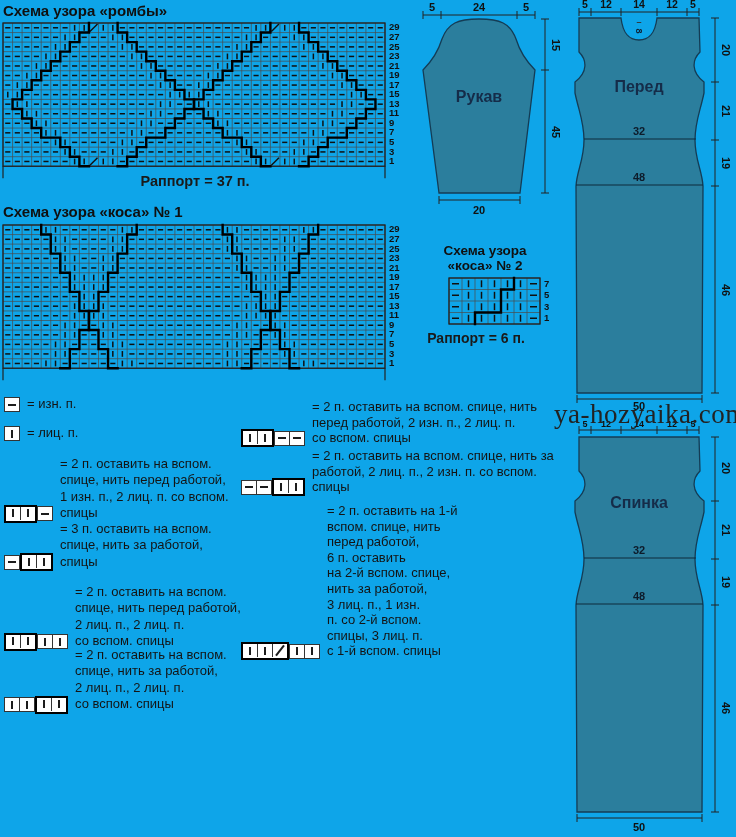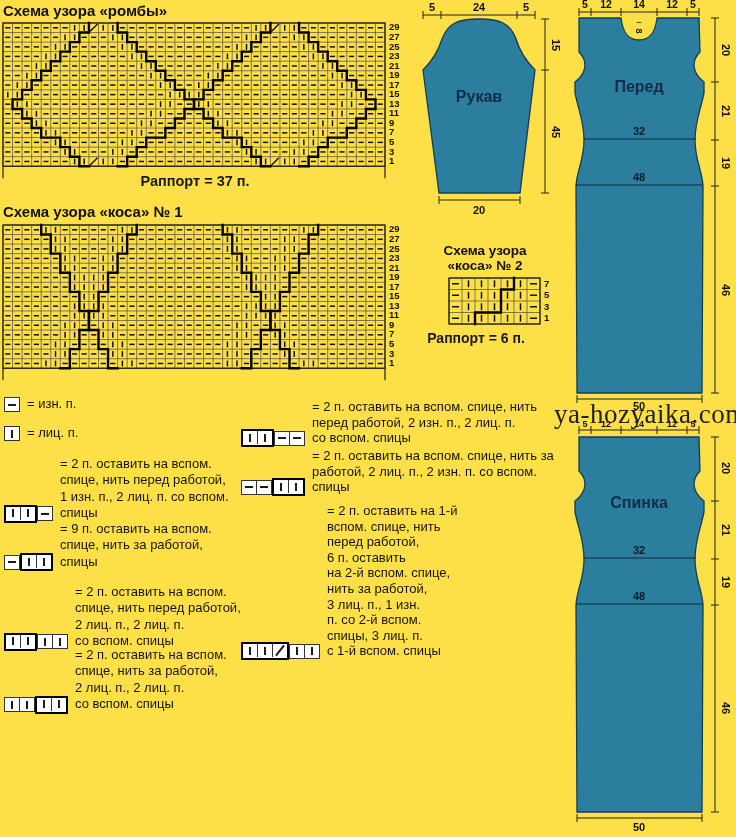--- a/index.html
+++ b/index.html
@@ -1,16 +1,16 @@
 <!DOCTYPE html>
 <html style="--piece-fill: #2b7e9d; --piece-outline: #143c55; --piece-label: #152c49;"><head>
 <meta charset="utf-8">
 <style>
   html,body{margin:0;padding:0;}
-  .page{position:relative;width:736px;height:837px;background:#fde047;overflow:hidden;
+  .page{position:relative;width:736px;height:837px;background:#0ea5e9;overflow:hidden;
         font-family:"Liberation Sans",sans-serif;color:#141414;}
   .chart-title{position:absolute;font-size:15px;font-weight:bold;color:#101010;white-space:nowrap;}
   .rapport{position:absolute;font-size:14.5px;font-weight:bold;color:#1a1a1a;text-align:center;}
   .legend-col{position:absolute;}
   .legend-item{position:absolute;display:flex;align-items:flex-end;}
   .sym-wrap{display:flex;flex-shrink:0;margin-top:1px;}
   .sym-group{display:flex;border:1px solid #333;background:#fff;}
   .sym-group.bold{border:2.5px solid #000;margin:-1.5px 0;}
   .sym-cell{width:14px;height:13px;position:relative;border-left:1px solid #333;}
   .sym-cell:first-child{border-left:none;}
@@ -1494,21 +1494,21 @@
         <div class="sym-wrap">
           <div class="sym-group">
             <div class="sym-cell dash"></div>
           </div>
           <div class="sym-group bold">
             <div class="sym-cell bar"></div>
             <div class="sym-cell bar"></div>
           </div>
         </div>
         <div class="legend-text" style="line-height: 16.3px;">
-          <div>= 9 п. оставить на вспом.</div>
+          <div>= 3 п. оставить на вспом.</div>
           <div>спице, нить за работой,</div>
           <div>спицы</div>
         </div>
       </div>
       <div class="legend-item" style="top: 188px;">
         <div class="sym-wrap">
           <div class="sym-group bold">
             <div class="sym-cell bar"></div>
             <div class="sym-cell bar"></div>
           </div>

